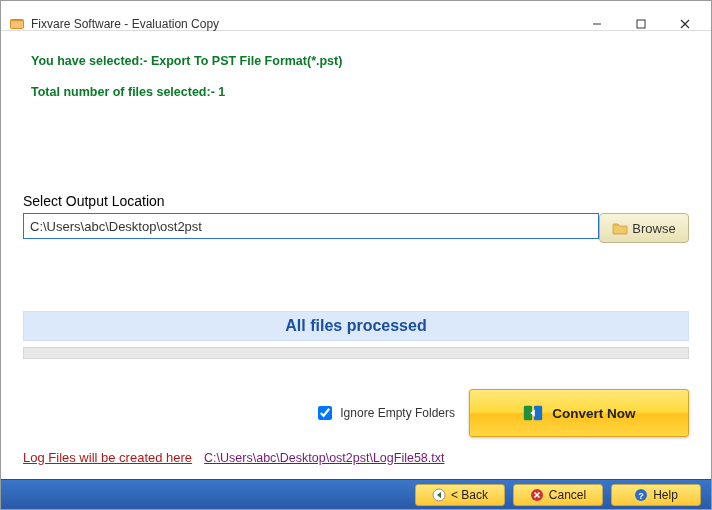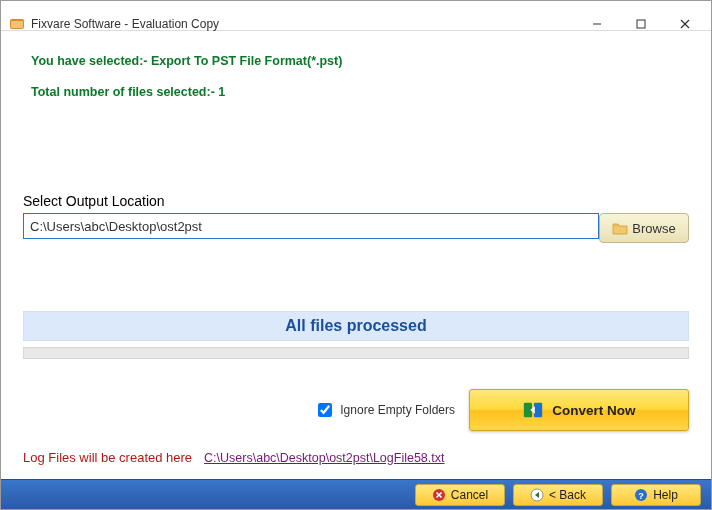--- a/index.html
+++ b/index.html
@@ -119,21 +119,21 @@
   .checkbox-wrap {
     display: flex;
     align-items: center;
     font-size: 12px;
     color: #333;
     gap: 5px;
   }
   .checkbox-wrap input { width: 14px; height: 14px; }
   .convert-btn {
     width: 220px;
-    height: 42px;
+    height: 48px;
     border: 1px solid #d4a623;
     border-radius: 3px;
     background: linear-gradient(#ffe77a 0%, #ffd93b 48%, #ffc21e 52%, #ffd742 100%);
     display: flex;
     align-items: center;
     justify-content: center;
     gap: 8px;
     font-weight: 600;
     font-size: 13.5px;
     color: #222;
@@ -144,21 +144,21 @@
     width: 22px; height: 22px;
   }
   .log-row {
     display: flex;
     align-items: center;
     gap: 12px;
     margin-top: auto;
     margin-bottom: 6px;
     font-size: 13px;
   }
-  .log-label { color: #b01818; }
+  .log-label { color: #b01818; text-decoration: underline; }
   .log-link { color: #701a75; text-decoration: underline; cursor: pointer; font-size: 12.5px; }
   .footer {
     height: 30px;
     background: linear-gradient(#3a76c9, #2a5aa8);
     border-top: 1px solid #1f4d94;
     display: flex;
     align-items: center;
     justify-content: flex-end;
     padding: 0 10px;
     gap: 8px;
@@ -247,35 +247,35 @@
     <div class="log-row">
       <span class="log-label">Log Files will be created here</span>
       <span class="log-link">C:\Users\abc\Desktop\ost2pst\LogFile58.txt</span>
     </div>
   </div>
 
   <div class="footer">
     <div class="footer-btn">
       <span class="ico">
         <svg width="14" height="14" viewBox="0 0 14 14">
+            <circle cx="7" cy="7" r="6" fill="#fff" stroke="#7a7a7a" stroke-width="0.8"></circle>
+            <polygon points="9,4 5,7 9,10" fill="#3a6f3a"></polygon>
+          </svg>
+      </span>
+      <span>&lt; Back</span>
+    </div>
+    <div class="footer-btn">
+      <span class="ico">
+        <svg width="14" height="14" viewBox="0 0 14 14">
             <circle cx="7" cy="7" r="6" fill="#c33"></circle>
             <line x1="4.5" y1="4.5" x2="9.5" y2="9.5" stroke="#fff" stroke-width="1.6"></line>
             <line x1="9.5" y1="4.5" x2="4.5" y2="9.5" stroke="#fff" stroke-width="1.6"></line>
           </svg>
       </span>
       <span>Cancel</span>
-    </div>
-    <div class="footer-btn">
-      <span class="ico">
-        <svg width="14" height="14" viewBox="0 0 14 14">
-            <circle cx="7" cy="7" r="6" fill="#fff" stroke="#7a7a7a" stroke-width="0.8"></circle>
-            <polygon points="9,4 5,7 9,10" fill="#3a6f3a"></polygon>
-          </svg>
-      </span>
-      <span>&lt; Back</span>
     </div>
     <div class="footer-btn">
       <span class="ico">
         <svg width="14" height="14" viewBox="0 0 14 14">
             <circle cx="7" cy="7" r="6" fill="#2a6fcf"></circle>
             <text x="7" y="10.5" font-size="9" font-weight="bold" text-anchor="middle" fill="#fff">?</text>
           </svg>
       </span>
       <span>Help</span>
     </div>

